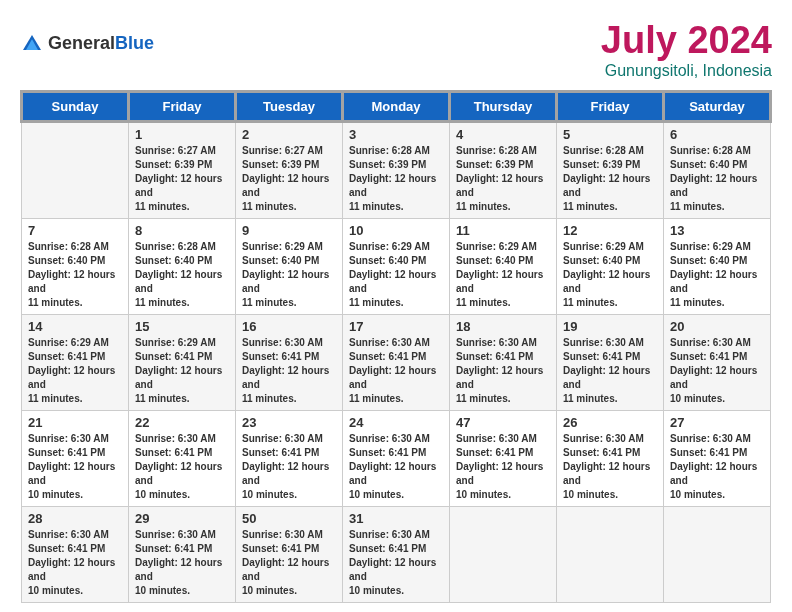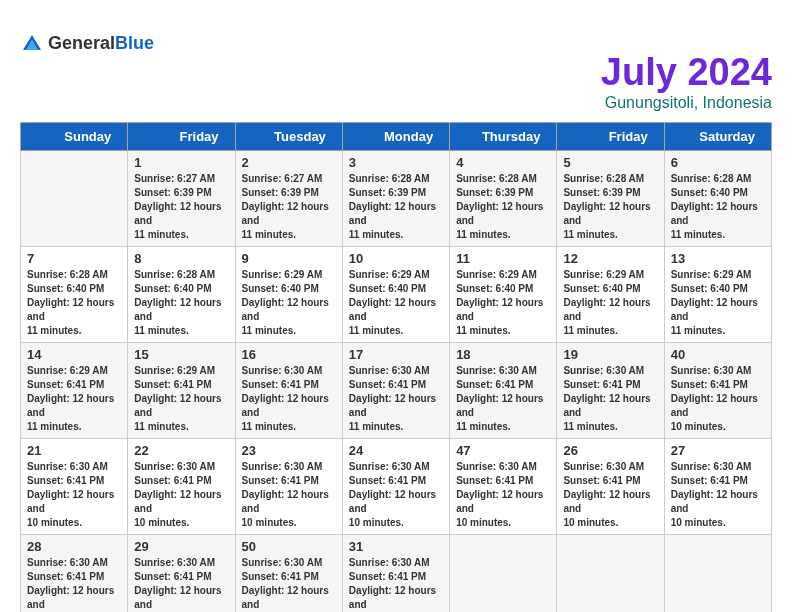--- a/index.html
+++ b/index.html
@@ -37,41 +37,40 @@
     .logo-icon {
       width: 24px;
       height: 24px;
     }
     .title-section {
       text-align: right;
     }
     .month-title {
       font-size: 38px;
       font-weight: bold;
-      color: #6d28d9;
+      color: #be185d;
       line-height: 1.1;
-      margin-top: 32px;
     }
     .location-title {
       font-size: 16px;
       color: #0f766e;
     }
     table {
       width: 100%;
       border-collapse: collapse;
       font-size: 11px;
     }
     thead tr th {
       background-color: #1565c0;
       color: #fff;
-      text-align: right;
+      text-align: center;
       padding: 6px 16px;
       font-size: 13px;
       font-weight: bold;
-      border: 1px solid #a3a3a3;
+      border: 3px solid #a3a3a3;
     }
     tbody tr td {
       border: 1px solid #ccc;
       vertical-align: top;
       padding: 4px 6px;
       width: calc(100% / 7);
       height: 80px;
     }
     tbody tr:nth-child(odd) {
       background-color: #f5f5f5;
@@ -206,21 +205,21 @@
         </td>
         <td>
           <span class="day-number">18</span>
           <div class="day-info">Sunrise: 6:30 AM<br>Sunset: 6:41 PM<br>Daylight: 12 hours and<br>11 minutes.</div>
         </td>
         <td>
           <span class="day-number">19</span>
           <div class="day-info">Sunrise: 6:30 AM<br>Sunset: 6:41 PM<br>Daylight: 12 hours and<br>11 minutes.</div>
         </td>
         <td>
-          <span class="day-number">40</span>
+          <span class="day-number">20</span>
           <div class="day-info">Sunrise: 6:30 AM<br>Sunset: 6:41 PM<br>Daylight: 12 hours and<br>10 minutes.</div>
         </td>
       </tr>
       <tr>
         <td>
           <span class="day-number">21</span>
           <div class="day-info">Sunrise: 6:30 AM<br>Sunset: 6:41 PM<br>Daylight: 12 hours and<br>10 minutes.</div>
         </td>
         <td>
           <span class="day-number">22</span>

